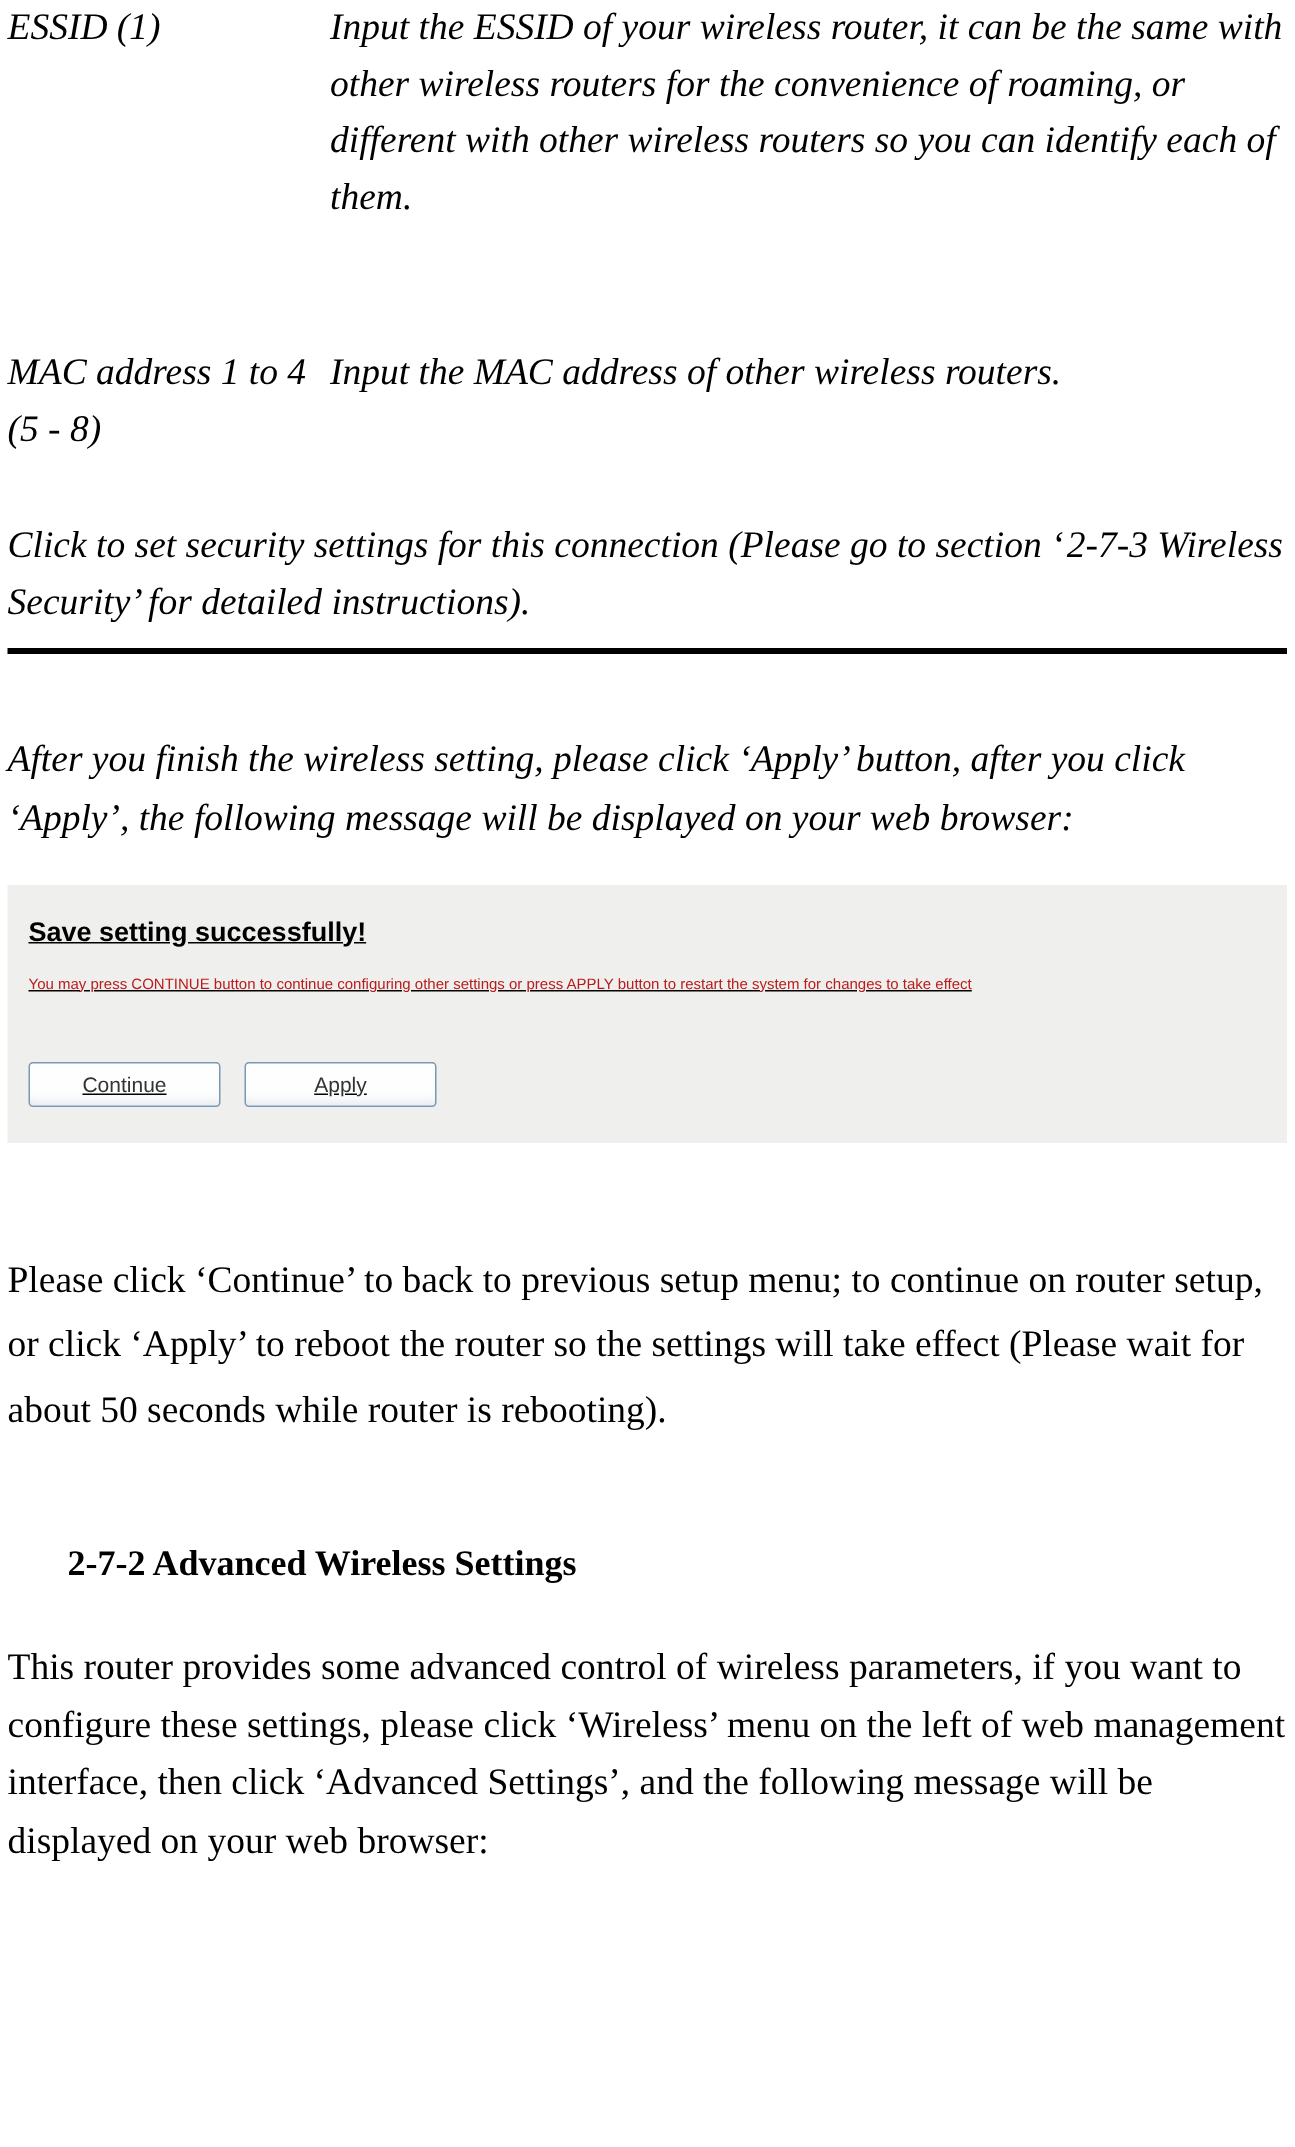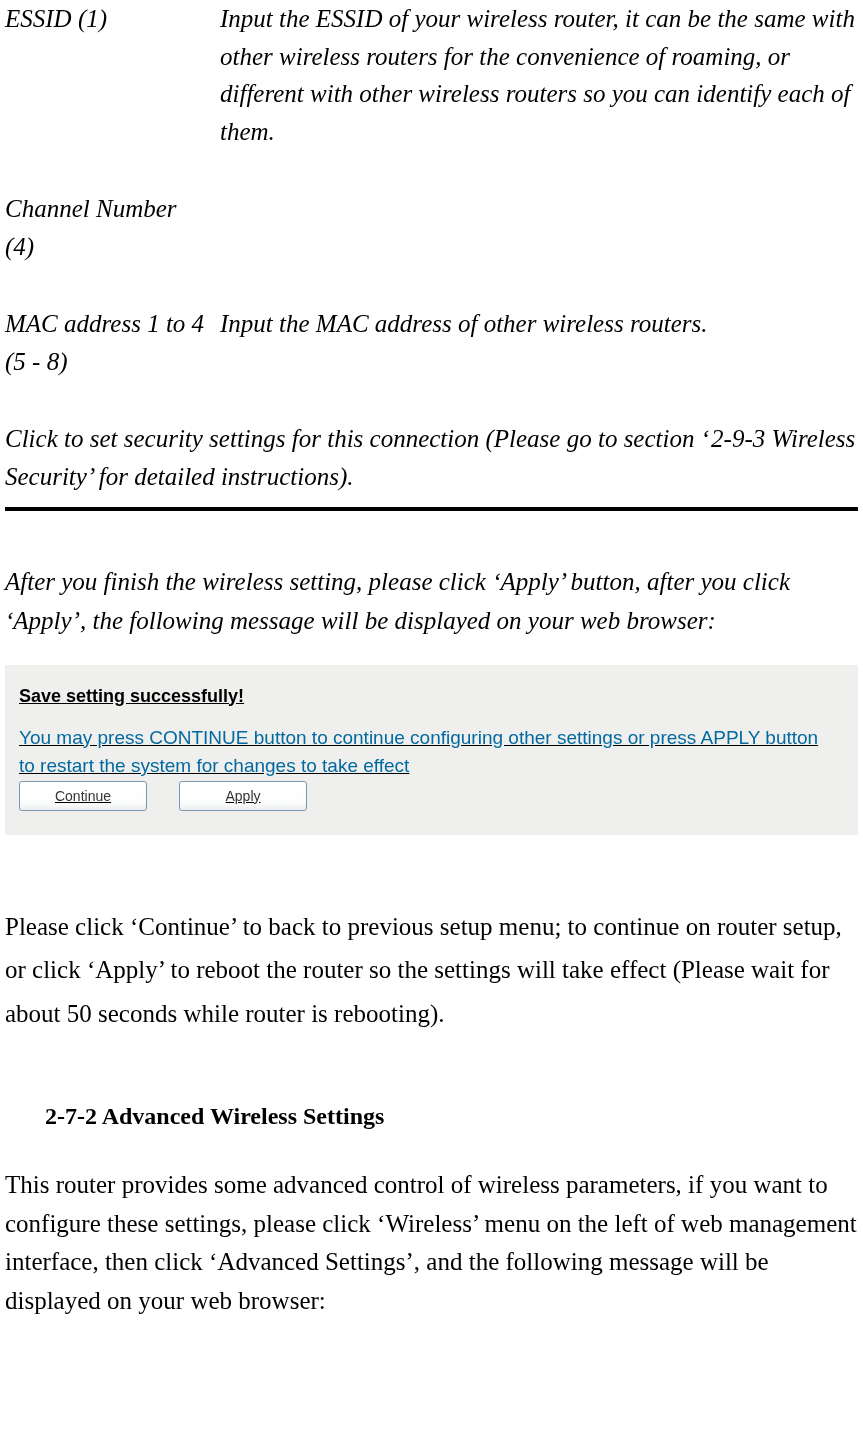--- a/index.html
+++ b/index.html
@@ -41,26 +41,27 @@
       font-style: normal;
       text-decoration: underline;
     }
     .ss-title {
       font-size: 18px;
       font-weight: bold;
       color: #000;
       margin-bottom: 14px;
     }
     .ss-sub {
-      font-size: 19px;
-      color: #0369a1;
+      font-size: 10px;
+      color: #b91c1c;
       line-height: 1.5;
       max-width: 810px;
+      margin-bottom: 44px;
     }
-    .ss-buttons { display: flex; gap: 32px; }
+    .ss-buttons { display: flex; gap: 16px; }
     .ss-btn {
       width: 128px;
       height: 30px;
       background: #fefefe;
       border: 1px solid #7a98b5;
       border-radius: 3px;
       font-family: Arial, sans-serif;
       font-size: 14px;
       color: #333;
       text-align: center;
@@ -86,30 +87,29 @@
 </head>
 <body>
 
 <div class="def-table">
   <div class="def-row">
     <div class="def-term">ESSID (1)</div>
     <div class="def-desc">Input the ESSID of your wireless router, it can be the same with other wireless routers for the convenience of roaming, or different with other wireless routers so you can identify each of them.</div>
   </div>
   <div class="spacer"></div>
   <div class="def-row">
-    <div class="def-term">Channel Number (4)</div>
   </div>
   <div class="spacer"></div>
   <div class="def-row">
     <div class="def-term">MAC address 1 to 4 (5 - 8)</div>
     <div class="def-desc">Input the MAC address of other wireless routers.</div>
   </div>
   <div class="spacer"></div>
   <div class="def-row">
-    <div class="def-desc">Click to set security settings for this connection (Please go to section ‘ 2-9-3 Wireless Security’ for detailed instructions).</div>
+    <div class="def-desc">Click to set security settings for this connection (Please go to section ‘ 2-7-3 Wireless Security’ for detailed instructions).</div>
   </div>
 </div>
 
 <hr class="divider">
 
 <p class="para">After you finish the wireless setting, please click ‘Apply’ button, after you click ‘Apply’, the following message will be displayed on your web browser:</p>
 
 <div class="screenshot-box">
   <div class="ss-title">Save setting successfully!</div>
   <div class="ss-sub">You may press CONTINUE button to continue configuring other settings or press APPLY button to restart the system for changes to take effect</div>

